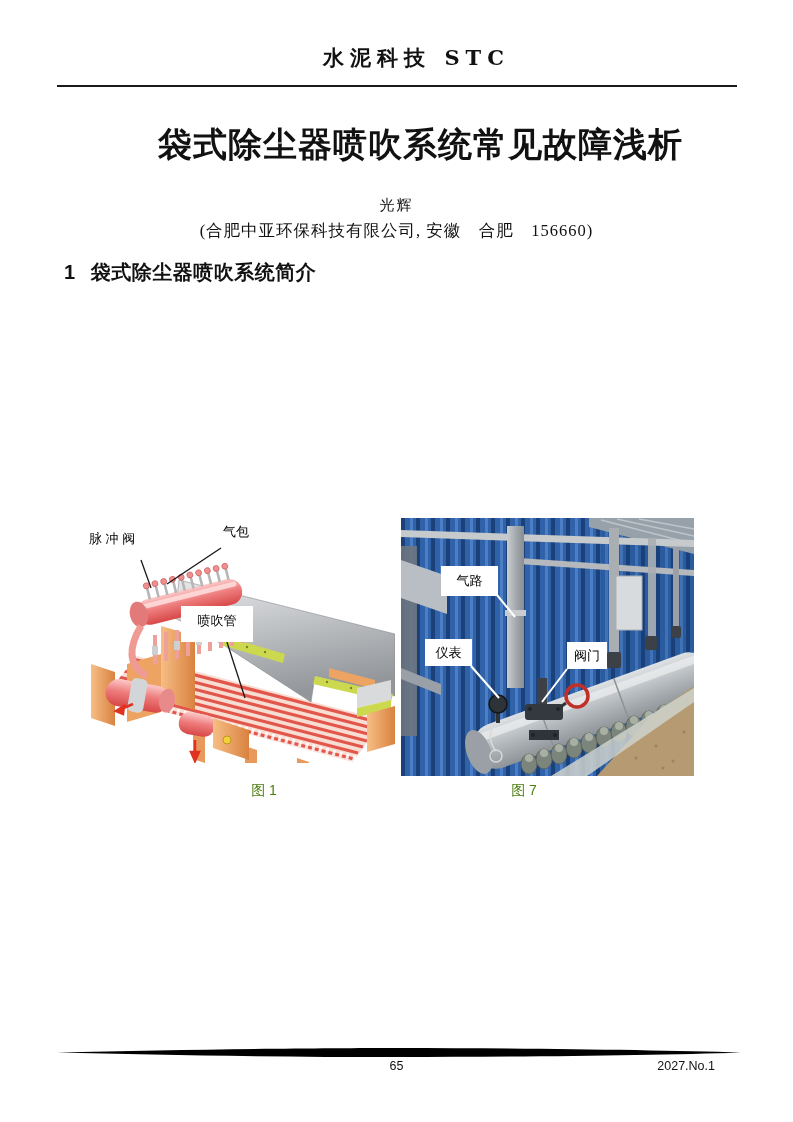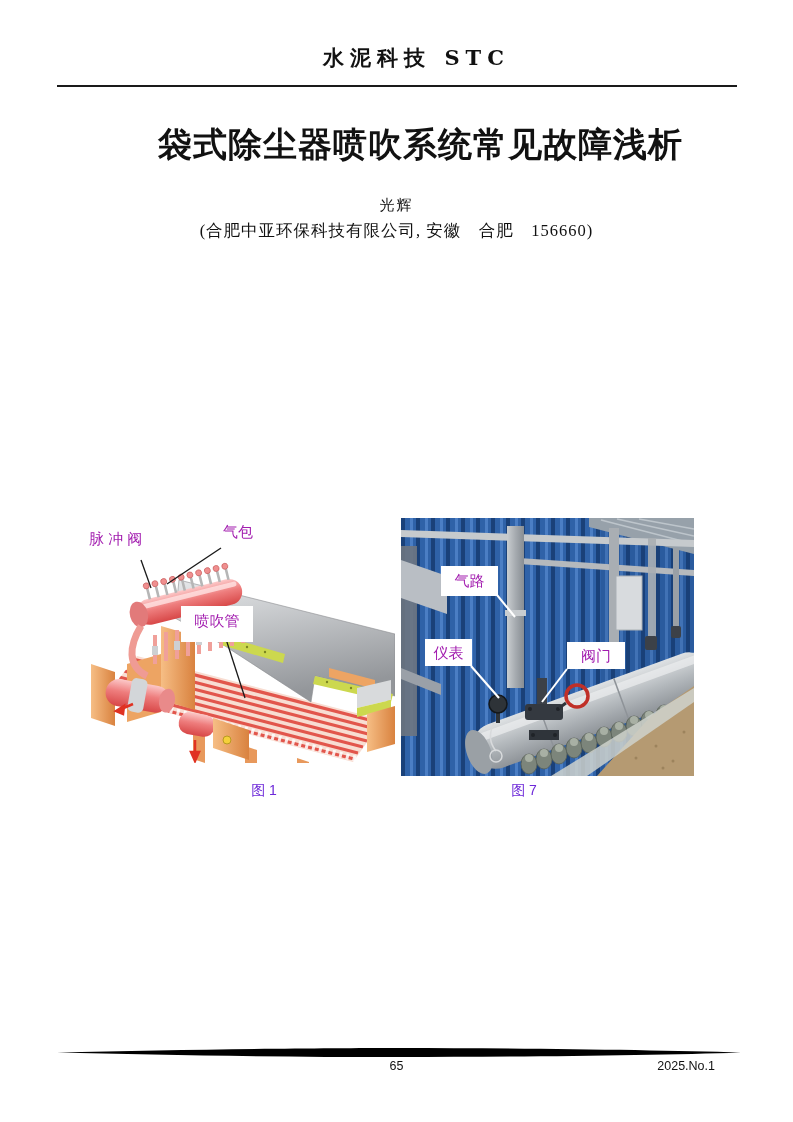--- a/index.html
+++ b/index.html
@@ -24,50 +24,53 @@
   .sec1{top:259px;} .sec2{top:806px;}
   
   .body-para{left:58px;width:679px;font-size:19.5px;line-height:37.5px;
     text-align:justify;text-indent:2em;letter-spacing:0.2px;}
   .para1{top:291px;} .para2{top:839px;}
   
   .figures-row{top:518px;left:0;width:793px;height:292px;}
   .fig1{left:75px;top:0;width:320px;height:245px;}
   .fig2{left:401px;top:0;width:293px;height:258px;}
   .fig-caption{top:264px;width:64px;text-align:center;font-size:14px;
-    font-family:"Liberation Sans","DejaVu Sans",sans-serif;color:#6d28d9;}
+    font-family:"Liberation Sans","DejaVu Sans",sans-serif;color:#4d7c0f;}
   .cap1{left:232px;} .cap2{left:492px;}
-  .fig-label{position:absolute;font-size:15px;color:#a21caf;
+  .fig-label{position:absolute;font-size:13px;color:#000000;
     font-family:"Liberation Sans","DejaVu Sans",sans-serif;white-space:pre;}
   .boxed{background:#ffffff;text-align:center;}
   .f1-pulse{left:14px;top:12px;}
   .f1-gasbag{left:148px;top:5px;}
   .f1-blowpipe{left:106px;top:88px;width:72px;height:36px;line-height:30px;}
   .f2-gasline{left:40px;top:48px;width:57px;height:30px;line-height:30px;}
   .f2-instr{left:24px;top:121px;width:47px;height:27px;line-height:27px;}
-  .f2-valve{left:166px;top:124px;width:58px;height:27px;line-height:27px;}
+  .f2-valve{left:166px;top:124px;width:40px;height:27px;line-height:27px;}
   
   .footer-bar{top:1048px;left:57px;width:684px;height:9px;}
   .footer-page{top:1059px;left:0;width:100%;text-align:center;font-size:12.5px;
     font-family:"Liberation Sans","DejaVu Sans",sans-serif;}
   .footer-issue{top:1059px;right:78px;font-size:12.5px;
     font-family:"Liberation Sans","DejaVu Sans",sans-serif;}
 </style>
 </head>
 <body>
 
 <div class="page">
 
   <div class="abs journal-header">水泥科技 STC</div>
   <div class="abs header-rule"></div>
 
   <div class="abs article-title">袋式除尘器喷吹系统常见故障浅析</div>
   <div class="abs article-author">光辉</div>
   <div class="abs article-affiliation">(合肥中亚环保科技有限公司, 安徽　合肥　156660)</div>
 
+  <div class="abs sec-heading sec1">
+    <span class="num">1</span><span>袋式除尘器喷吹系统简介</span>
+  </div>
 
   <div class="abs figures-row">
 
     <div class="abs fig1">
       <svg viewBox="0 0 320 245" width="320" height="245">
         <defs>
           <linearGradient id="g-plate" x1="0" y1="0" x2="0.3" y2="1">
             <stop offset="0" stop-color="#e6e8ea"></stop>
               <stop offset="1" stop-color="#93969a"></stop>
           </linearGradient>
@@ -325,15 +328,15 @@
 
     <div class="abs fig-caption cap1">图 1</div>
     <div class="abs fig-caption cap2">图 7</div>
   </div>
 
 
   <svg class="abs footer-bar" viewBox="0 0 684 9" width="684" height="9">
     <path d="M0,4.5 C120,1.5 260,0 342,0 C460,0 600,2 684,4.5 C600,7.5 460,9 342,9 C220,9 100,7 0,4.5 Z" fill="#000000"></path>
   </svg>
   <div class="abs footer-page">65</div>
-  <div class="abs footer-issue">2025.No.1</div>
+  <div class="abs footer-issue">2027.No.1</div>
 
 </div>
 
 </body></html>

